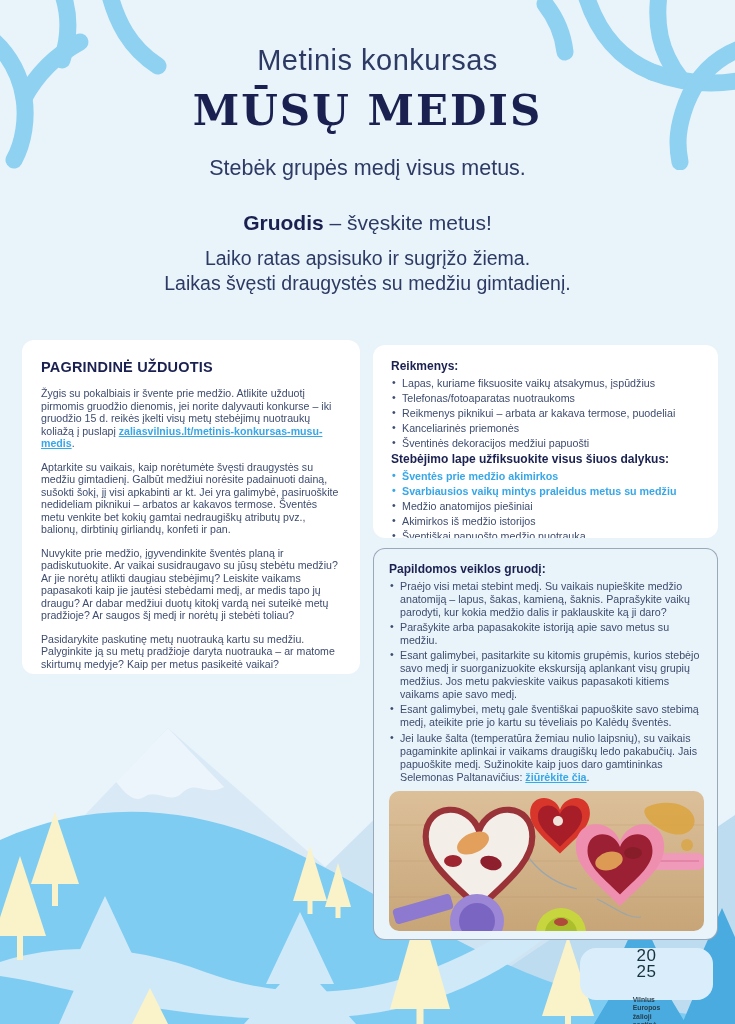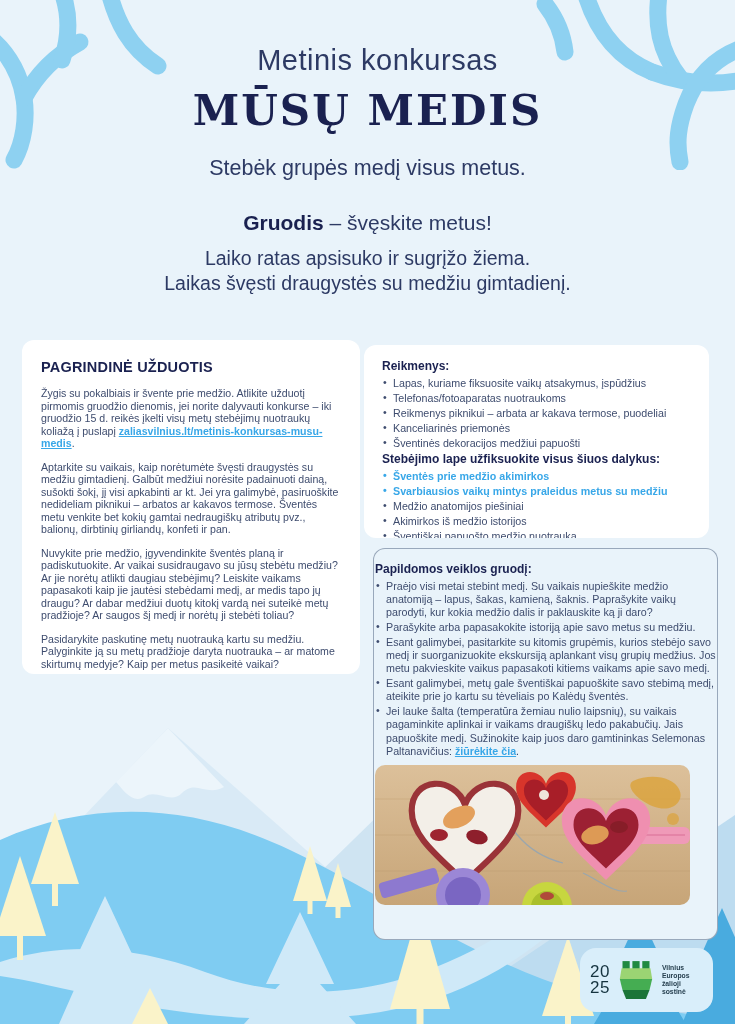--- a/index.html
+++ b/index.html
@@ -24,35 +24,35 @@
   .month .line1{font-size:21px; margin-bottom:10px;}
   .month .month-name{font-weight:800; color:var(--navy,#1a2150);}
 
   
   .card{position:absolute; background:var(--card-white,#ffffff); border-radius:12px;
         box-sizing:border-box; overflow:hidden; z-index:3;}
   .card h2{font-size:14.5px; font-weight:800; letter-spacing:.2px; color:var(--navy,#1f2c58); margin:0 0 12px;}
   .card h3{font-size:12px; font-weight:800; color:var(--navy,#1f2c58); margin:0 0 4px;}
   .card p{margin:0 0 11px; font-size:10.6px; line-height:1.18;}
   .card-left{left:22px; top:340px; width:338px; height:334px; padding:19px 19px;}
-  .card-supplies{left:364px; top:345px; width:345px; height:193px; padding:14px 18px;}
-  .card-extra{left:373px; top:548px; width:345px; height:392px; padding:13px 1px;
+  .card-supplies{left:373px; top:345px; width:345px; height:193px; padding:14px 18px;}
+  .card-extra{left:373px; top:548px; width:345px; height:392px; padding:13px 15px;
      background:var(--page-bg,#e9f3fa); border:1px solid rgba(73,94,123,.5);}
   ul{list-style:none; margin:0; padding:0;}
   li{position:relative; padding-left:11px; font-size:10.7px; line-height:1.22; margin-bottom:2px;}
   li::before{content:"•"; position:absolute; left:1px; top:-1px;}
   li.hl{color:var(--link-blue,#38a7e8); font-weight:700;}
   .second{margin-top:10px;}
   a{color:var(--link-blue,#38a7e8); font-weight:700; text-decoration:underline; cursor:pointer;}
   .photo{margin-top:7px; width:315px; height:140px; border-radius:10px; overflow:hidden;}
 
   
-  .logo-card{position:absolute; left:580px; top:948px; width:133px; height:64px;
+  .logo-card{position:absolute; left:580px; top:948px; width:133px; height:52px;
      background:#d9eefa; border-radius:16px; z-index:4;
-     display:flex; align-items:center; padding:0 10px; box-sizing:border-box; gap:8px;}
+     display:flex; align-items:center; padding:0 10px; box-sizing:border-box; gap:8px;flex-direction:column;}
   .logo-year{font-size:17px; line-height:.95; font-weight:500; color:#15333f; letter-spacing:.5px;}
   .logo-text{font-size:6.8px; line-height:1.2; font-weight:600; color:#274050;}
 </style>
 </head>
 <body>
 
 <div class="page">
 
   <svg class="deco branches" width="735" height="170" viewBox="0 0 735 170">
     <g fill="none" stroke="#8ed1f1" stroke-width="17" stroke-linecap="round">

